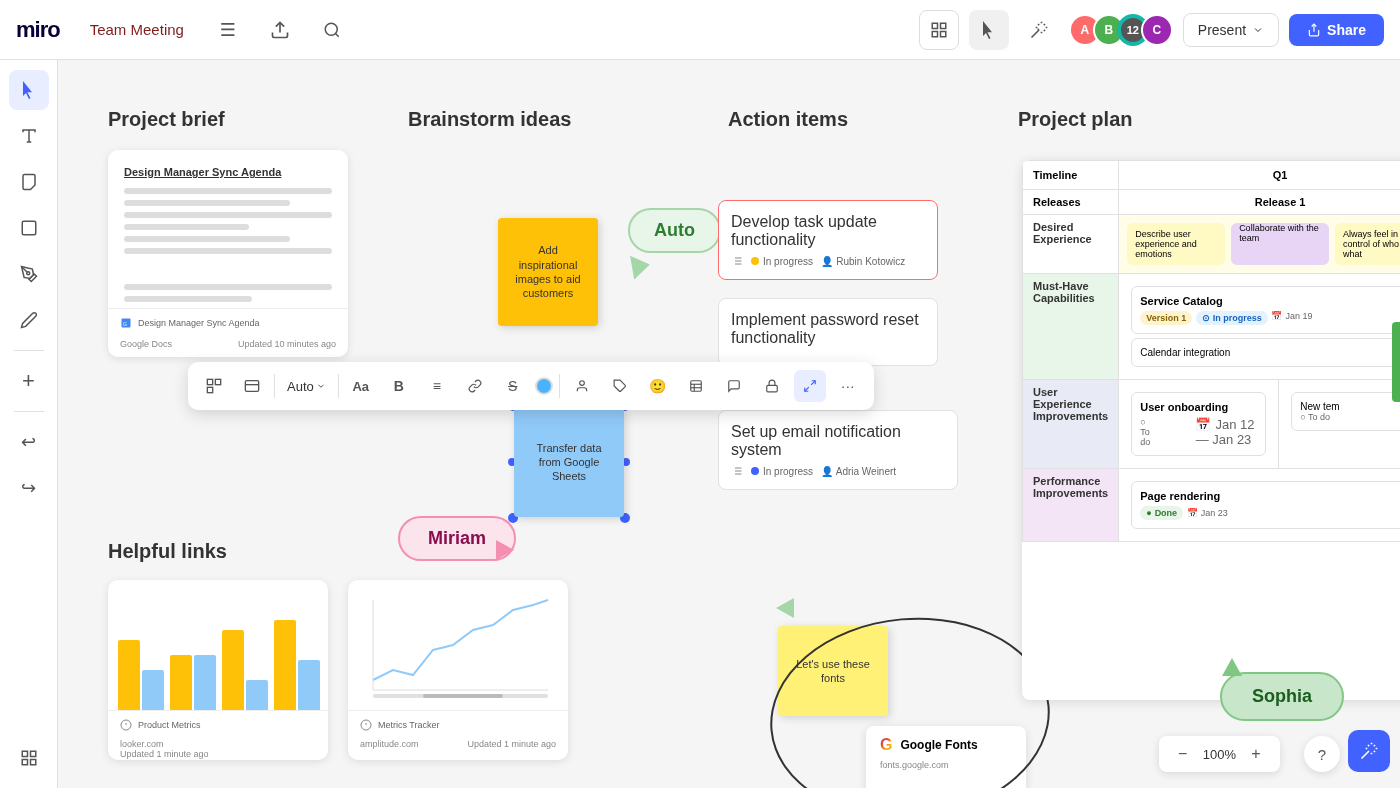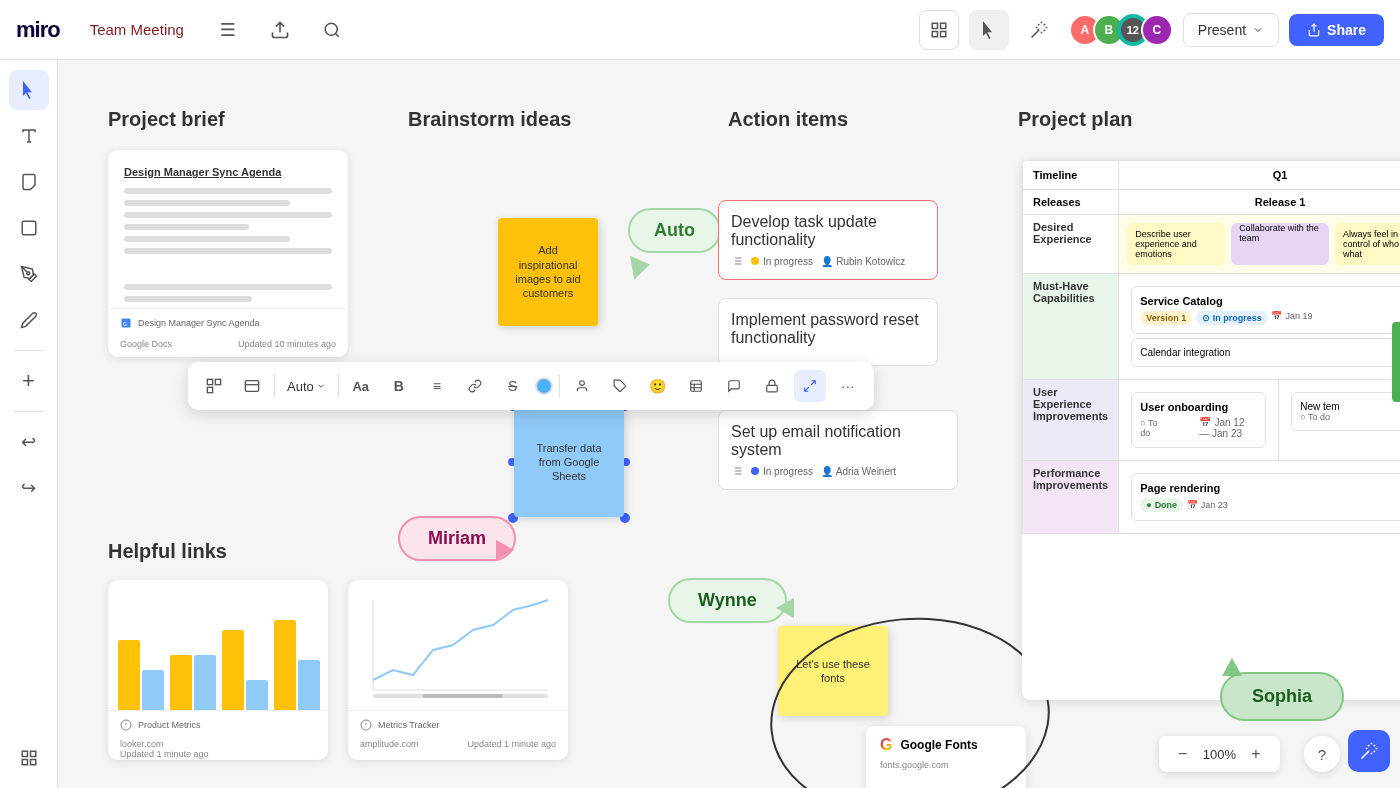--- a/index.html
+++ b/index.html
@@ -356,23 +356,20 @@
   </div>
 
   <div style="position:absolute; top:194px; left:574px; width:0; height:0; border-top:12px solid transparent; border-bottom:12px solid transparent; border-right:18px solid #A5D6A7; transform:rotate(170deg);"></div>
 
   <div class="name-bubble" style="top:456px; left:340px; background:#FCE4EC; color:#880E4F; padding:10px 28px; font-size:18px; border:2px solid #F48FB1;">
     <span>Miriam</span>
   </div>
 
   <div style="position:absolute; top:480px; left:438px; width:0; height:0; border-top:10px solid transparent; border-bottom:10px solid transparent; border-left:18px solid #F48FB1;"></div>
 
-  <div class="name-bubble" style="top:518px; left:610px; background:#E8F5E9; color:#1B5E20; padding:10px 28px; font-size:18px; border:2px solid #A5D6A7;">
-    <span>Wynne</span>
-  </div>
 
   <div style="position:absolute; top:538px; left:718px; width:0; height:0; border-top:10px solid transparent; border-bottom:10px solid transparent; border-right:18px solid #A5D6A7;"></div>
 
   <div class="sticky" style="top:566px; left:720px; width:110px; height:90px; background:#FFF176;">
     <span style="font-size:11px;line-height:1.3;">Let's use these fonts</span>
   </div>
 
   <div class="gfonts-card" style="top:666px; left:808px; width:160px;">
     <div class="gfonts-header">
 
@@ -536,21 +533,21 @@
           </td>
         </tr>
 
         <tr>
           <td class="row-label" style="background:#E8EAF6;">User Experience Improvements</td>
           <td style="padding:8px; border:1px solid #e0e0e0; vertical-align:top; width:160px;">
             <div class="plan-card">
               <div class="plan-card-title">User onboarding</div>
               <div style="display:flex; gap:4px; align-items:center;">
                 <span style="font-size:9px;color:#666;">○ <span>To do</span></span>
-                <span style="font-size:10px;color:#666;margin-left:36px;">📅 <span>Jan 12 — Jan 23</span></span>
+                <span style="font-size:13px;color:#666;margin-left:36px;">📅 <span>Jan 12 — Jan 23</span></span>
               </div>
             </div>
           </td>
           <td style="padding:8px; border:1px solid #e0e0e0; vertical-align:top;">
             <div class="plan-card">
               <div style="font-size:10px;">New tem</div>
               <div style="font-size:9px;color:#666;">○ <span>To do</span></div>
             </div>
           </td>
         </tr>

